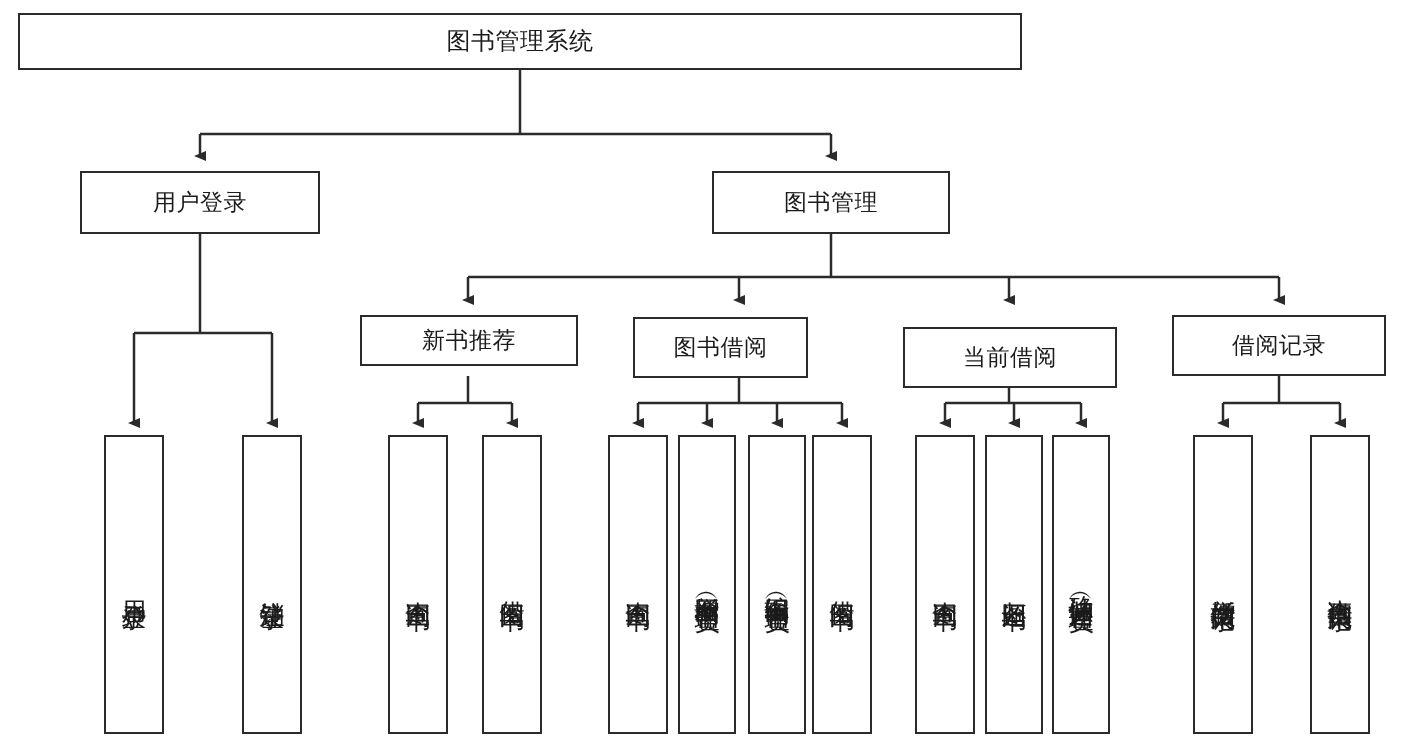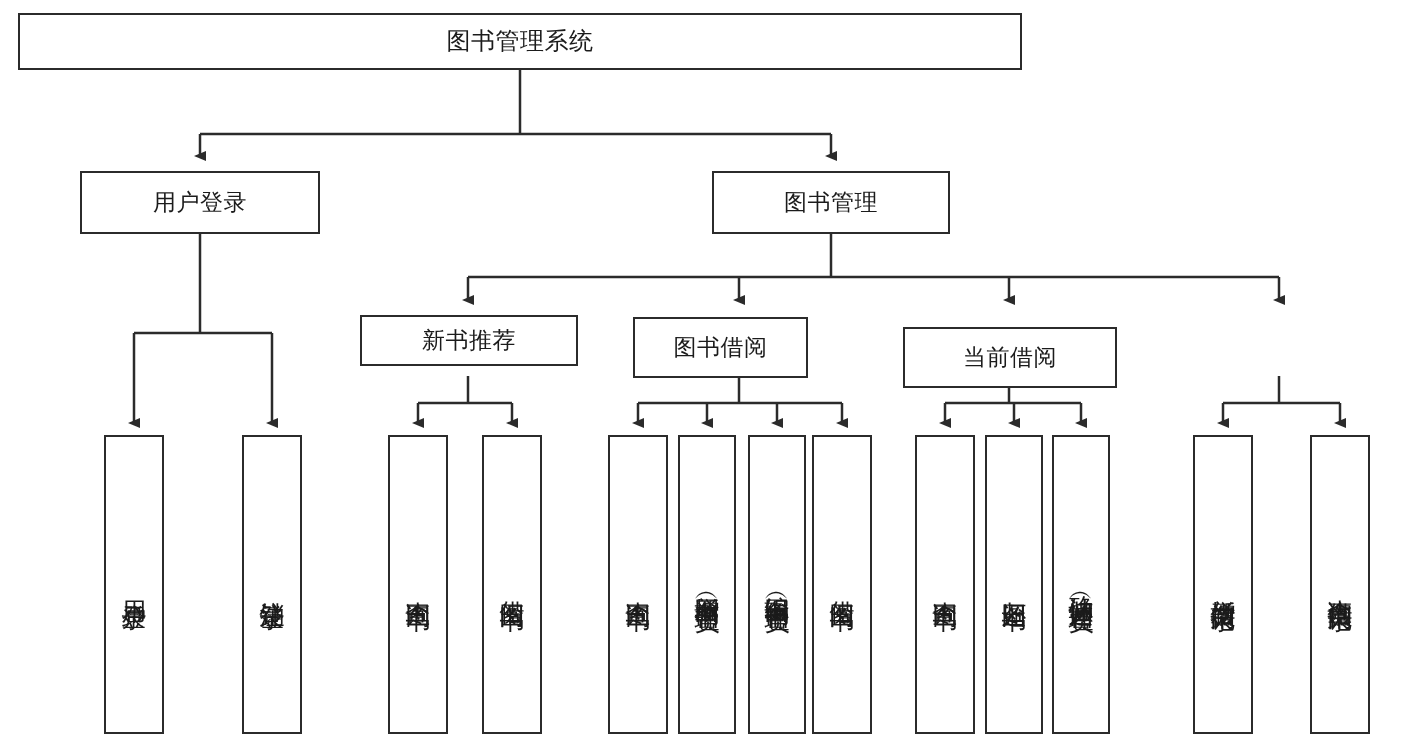--- a/index.html
+++ b/index.html
@@ -141,20 +141,23 @@
 
   <div class="node h" style="left:360px; top:315px; width:218px; height:51px;">
     <span class="node-label">新书推荐</span>
   </div>
   <div class="node h" style="left:633px; top:317px; width:175px; height:61px;">
     <span class="node-label">图书借阅</span>
   </div>
   <div class="node h" style="left:903px; top:315px; width:214px; height:61px;margin-top:12px;">
     <span class="node-label">当前借阅</span>
   </div>
+  <div class="node h" style="left:1172px; top:315px; width:214px; height:61px;">
+    <span class="node-label">借阅记录</span>
+  </div>
 
   <div class="node v" style="left:104px; top:435px; width:60px; height:299px;">
     <span class="node-label">用户登录</span>
   </div>
   <div class="node v" style="left:242px; top:435px; width:60px; height:299px;">
     <span class="node-label">注销登录</span>
   </div>
 
   <div class="node v" style="left:388px; top:435px; width:60px; height:299px;">
     <span class="node-label">查询图书</span>

